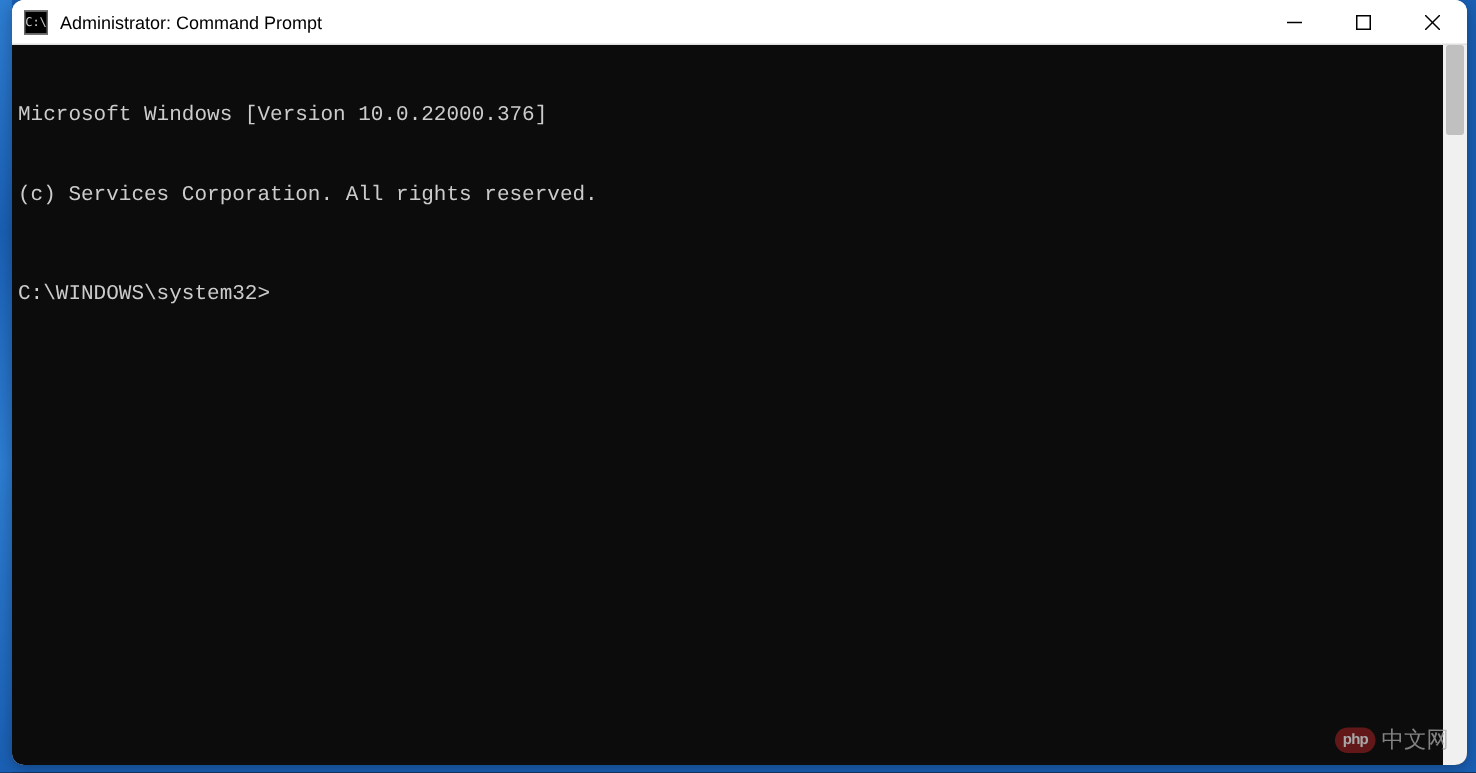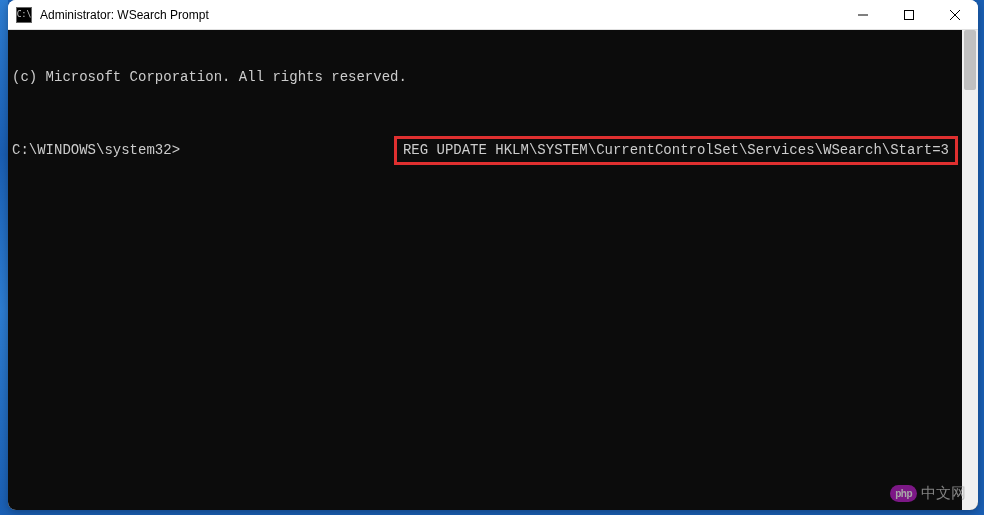--- a/index.html
+++ b/index.html
@@ -126,21 +126,21 @@
     .watermark {
       position: absolute;
       right: 18px;
       bottom: 12px;
       display: flex;
       align-items: center;
       gap: 4px;
       opacity: 0.75;
     }
     .watermark-badge {
-      background: #a21caf;
+      background: #7f1d1d;
       color: #ddd;
       font-size: 10px;
       font-weight: bold;
       padding: 3px 5px;
       border-radius: 10px;
       font-family: Arial, sans-serif;
       letter-spacing: -0.5px;
     }
     .watermark-text {
       color: #aaa;
@@ -151,21 +151,21 @@
 </head>
 <body>
 
 <div class="left-edge"></div>
 
 <div class="window">
   <div class="title-bar">
     <div class="title-icon">
       <span class="title-icon-inner">C:\</span>
     </div>
-    <div class="title-text">Administrator: WSearch Prompt</div>
+    <div class="title-text">Administrator: Command Prompt</div>
     <div class="window-controls">
       <div class="window-control">
         <svg width="10" height="10" viewBox="0 0 10 10">
           <line x1="0" y1="5" x2="10" y2="5" stroke="#000" stroke-width="1"></line>
         </svg>
       </div>
       <div class="window-control">
         <svg width="10" height="10" viewBox="0 0 10 10">
           <rect x="0.5" y="0.5" width="9" height="9" stroke="#000" stroke-width="1" fill="none"></rect>
         </svg>
@@ -174,24 +174,24 @@
         <svg width="10" height="10" viewBox="0 0 10 10">
           <line x1="0" y1="0" x2="10" y2="10" stroke="#000" stroke-width="1"></line>
           <line x1="10" y1="0" x2="0" y2="10" stroke="#000" stroke-width="1"></line>
         </svg>
       </div>
     </div>
   </div>
 
   <div class="terminal-area">
     <div class="terminal-content">
-      <span class="terminal-line">(c) Microsoft Corporation. All rights reserved.</span>
+      <span class="terminal-line">Microsoft Windows [Version 10.0.22000.376]</span>
+      <span class="terminal-line">(c) Services Corporation. All rights reserved.</span>
       <div class="prompt-line">
         <span class="prompt-text">C:\WINDOWS\system32&gt;</span>
-        <span class="highlighted-cmd">REG UPDATE HKLM\SYSTEM\CurrentControlSet\Services\WSearch\Start=3</span>
       </div>
     </div>
     <div class="scrollbar">
       <div class="scrollbar-thumb"></div>
     </div>
   </div>
 </div>
 
 <div class="watermark">
   <span class="watermark-badge">php</span>

